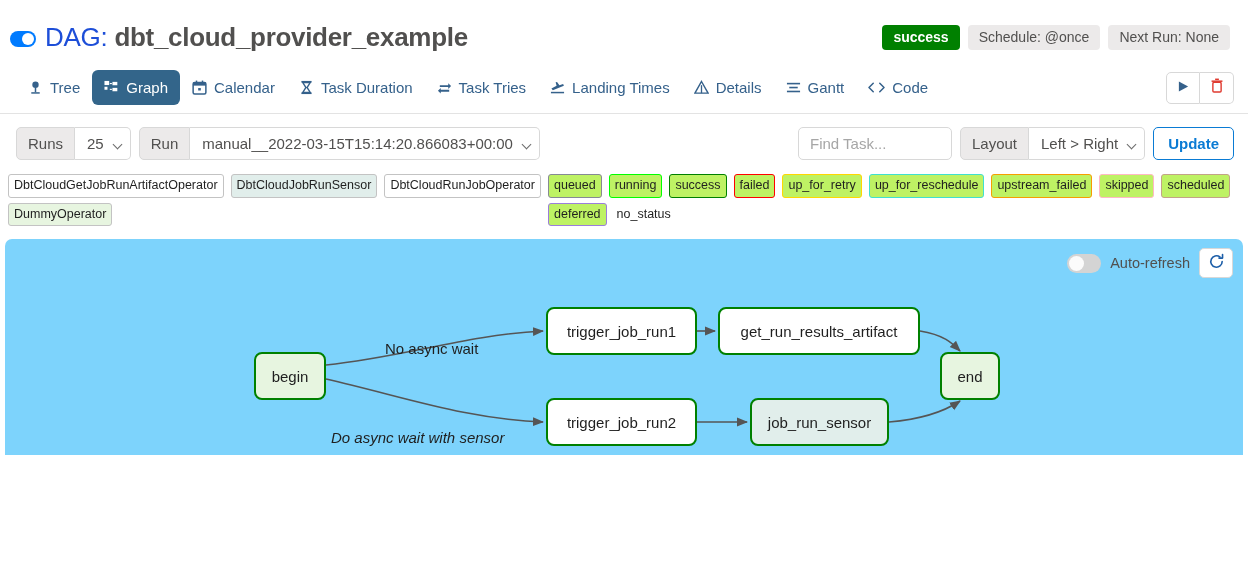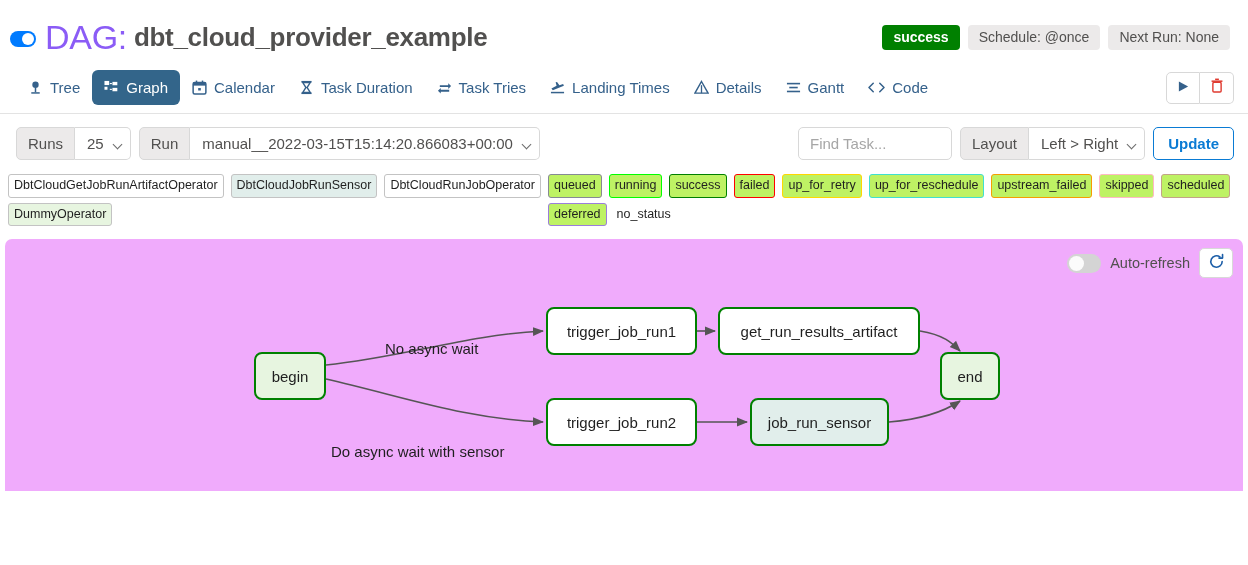--- a/index.html
+++ b/index.html
@@ -21,21 +21,21 @@
   .dag-toggle {
     width: 26px; height: 16px; border-radius: 9px;
     background: #007bff; position: relative; flex: 0 0 auto;
     margin-right: 9px; margin-top: 3px;
   }
   .dag-toggle::after {
     content: ""; position: absolute; top: 2px; right: 2px;
     width: 12px; height: 12px; border-radius: 50%; background: #fff;
   }
   .dag-label {
-    font-size: 34px; color: #8b5cf6; font-weight: 400; letter-spacing: -0.3px;
+    font-size: 26px; color: #1d4ed8; font-weight: 400; letter-spacing: -0.3px;
   }
   .dag-name {
     font-size: 26px; color: #51504f; font-weight: 700; margin-left: 7px;
     letter-spacing: -0.3px;
   }
   .header-right {
     margin-left: auto; display: flex; align-items: center; gap: 8px;
     padding-right: 4px;
   }
   .badge {
@@ -109,21 +109,21 @@
   .chip {
     font-size: 12.5px; line-height: 1; padding: 4px 5px 5px;
     border: 1px solid #c3c3c3; border-radius: 3px; background: #bef264;
     color: #1f1f1f; white-space: nowrap;
     font-family: "Liberation Sans", sans-serif;
   }
   .chip.plain { border-color: transparent; background: transparent; padding-left: 2px; }
 
   
   .graph-panel {
-    margin: 5px 5px 0 5px; height: 252px; background: #f0abfc;
+    margin: 5px 5px 0 5px; height: 216px; background: #7dd3fc;
     border-radius: 7px 7px 0 0; position: relative; overflow: hidden;
   }
   .graph-controls {
     position: absolute; top: 9px; right: 10px;
     display: flex; align-items: center; gap: 9px;
   }
   .switch {
     width: 34px; height: 19px; border-radius: 10px; background: #d4d4d4;
     position: relative; cursor: pointer;
   }
@@ -384,14 +384,14 @@
     <span>trigger_job_run2</span>
   </div>
   <div class="node-box sensor" style="left:745px; top:159px; width:139px; height:48px;">
     <span>job_run_sensor</span>
   </div>
   <div class="node-box dummy" style="left:935px; top:113px; width:60px; height:48px;">
     <span>end</span>
   </div>
 
   <div class="edge-label" style="left:380px; top:101px;">No async wait</div>
-  <div class="edge-label" style="left:326px; top:204px;">Do async wait with sensor</div>
+  <div class="edge-label" style="left:326px; top:190px;font-style:italic;">Do async wait with sensor</div>
 </div>
 
 </body></html>

